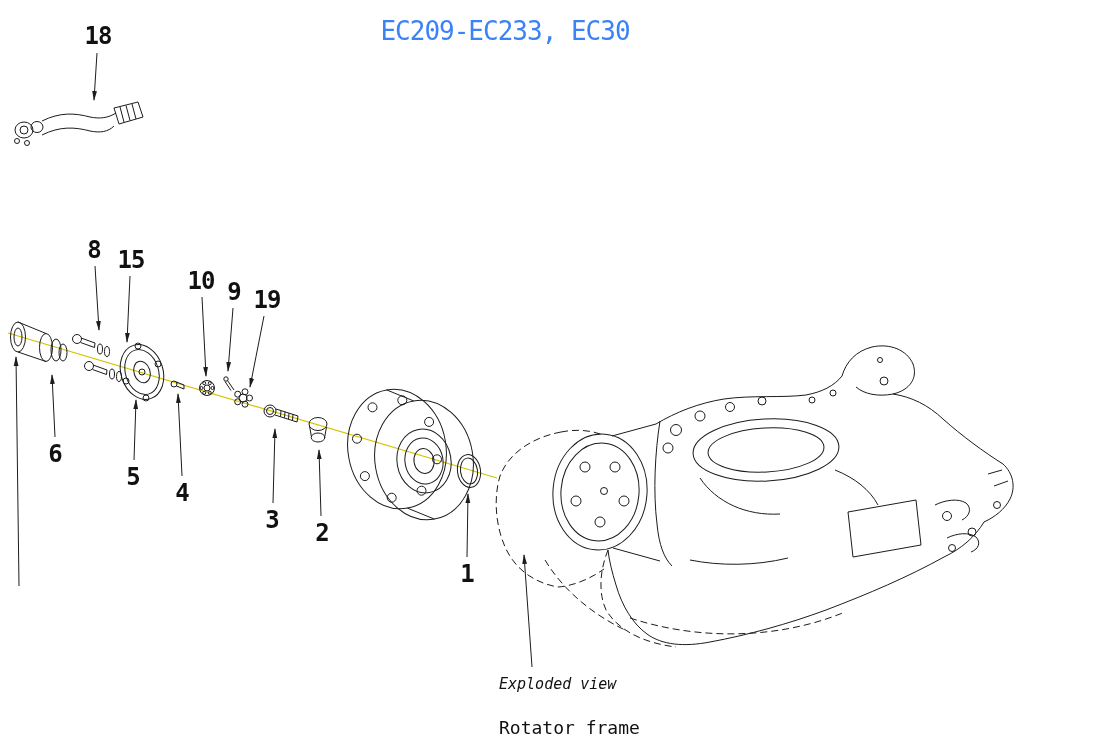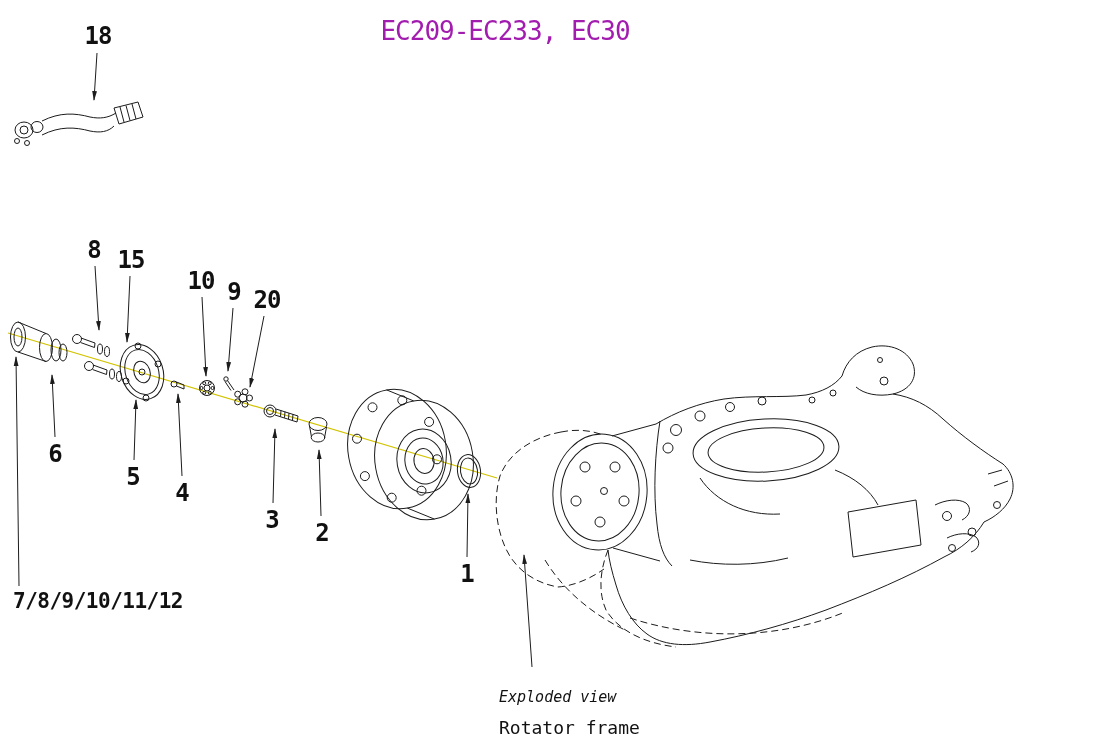--- a/index.html
+++ b/index.html
@@ -5,30 +5,30 @@
   html,body { margin:0; padding:0; background:#ffffff; }
   .page {
     position:relative; width:1100px; height:750px;
     background:#ffffff; overflow:hidden;
     font-family:"DejaVu Sans Mono", monospace;
   }
   svg.drawing { position:absolute; left:0; top:0; }
   .title {
     position:absolute; left:505px; top:16px;
     transform:translateX(-50%);
-    font-size:26px; letter-spacing:-1px; color:#a21caf; white-space:nowrap;
+    font-size:26px; letter-spacing:-1px; color:#3b82f6; white-space:nowrap;
   }
   .lbl {
     position:absolute; transform:translateX(-50%);
     font-size:24px; letter-spacing:-1px; color:#111; white-space:nowrap;font-weight:bold;
   }
   .lbl.group { transform:none; font-size:21px; letter-spacing:-0.5px; }
   .caption-style {
     position:absolute; left:499px; top:675px;
-    font-size:15px; font-style:italic; color:#111; white-space:nowrap;margin-top:13px;
+    font-size:15px; font-style:italic; color:#111; white-space:nowrap;
   }
   .caption-name {
     position:absolute; left:499px; top:697px;
     font-size:18px; color:#111; white-space:nowrap;margin-top:20px;
   }
 </style>
 </head>
 <body>
 
 <div class="page">
@@ -218,25 +218,24 @@
       <line x1="19" y1="586" x2="16" y2="357" marker-end="url(#arrow)"></line>
       <line x1="532" y1="667" x2="524" y2="555" marker-end="url(#arrow)"></line>
     </g>
   </svg>
 
   <span class="lbl" style="left:98px;  top:22px">18</span>
   <span class="lbl" style="left:94px;  top:236px">8</span>
   <span class="lbl" style="left:131px; top:246px">15</span>
   <span class="lbl" style="left:201px; top:267px">10</span>
   <span class="lbl" style="left:234px; top:278px">9</span>
-  <span class="lbl" style="left:267px; top:286px">20</span>
+  <span class="lbl" style="left:267px; top:286px">19</span>
   <span class="lbl" style="left:55px;  top:440px">6</span>
   <span class="lbl" style="left:133px; top:463px">5</span>
   <span class="lbl" style="left:182px; top:479px">4</span>
   <span class="lbl" style="left:272px; top:506px">3</span>
   <span class="lbl" style="left:322px; top:519px">2</span>
   <span class="lbl" style="left:467px; top:560px">1</span>
-  <span class="lbl group" style="left:13px; top:589px">7/8/9/10/11/12</span>
 
   <div class="caption-style">Exploded view</div>
   <div class="caption-name">Rotator frame</div>
 
 </div>
 
 </body></html>

